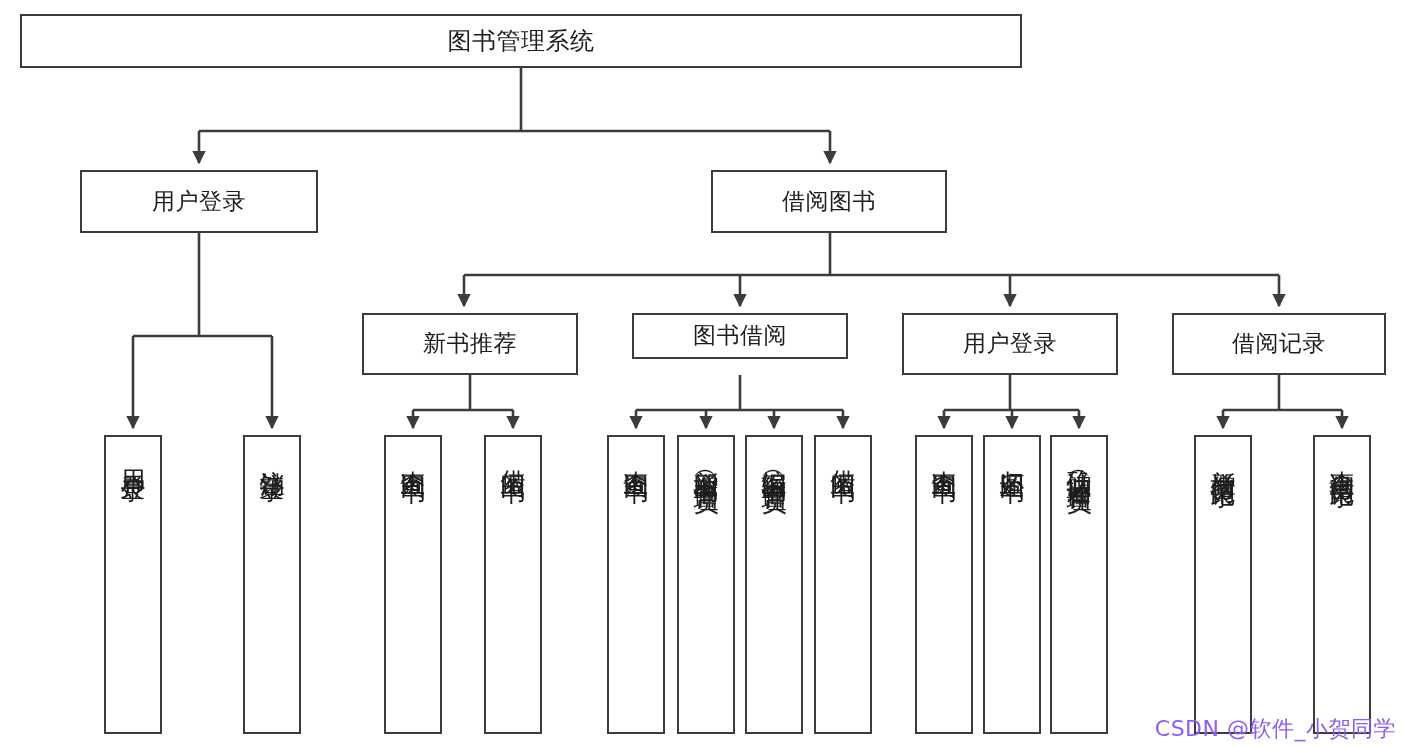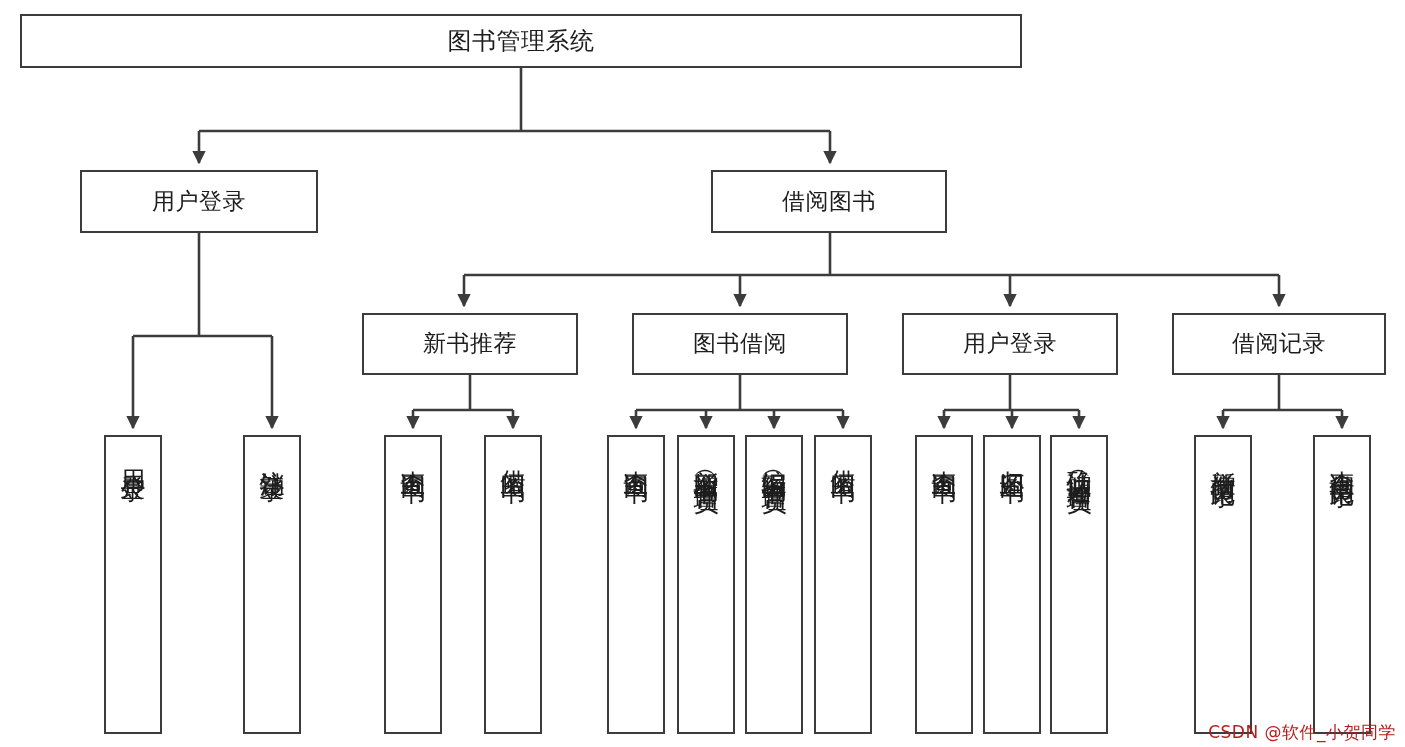--- a/index.html
+++ b/index.html
@@ -58,22 +58,22 @@
     font-size:25px;
     line-height:1.0;
     letter-spacing:3px;
     white-space:nowrap;
   }
   
   #watermark{
     position:absolute;
     right:9px;
     bottom:3px;
-    font-size:17px;
-    color:#b91c1c;
+    font-size:22px;
+    color:#8b5cf6;
     letter-spacing:0.5px;
     z-index:3;
     white-space:nowrap;
     font-family:"DejaVu Sans","Liberation Sans",sans-serif;
   }
 </style>
 </head>
 <body>
 
 <div id="canvas">
@@ -135,21 +135,21 @@
   <div class="node horiz" style="left:80px;top:170px;width:238px;height:63px;">
     <span class="label">用户登录</span>
   </div>
   <div class="node horiz" style="left:711px;top:170px;width:236px;height:63px;">
     <span class="label">借阅图书</span>
   </div>
 
   <div class="node horiz" style="left:362px;top:313px;width:216px;height:62px;text-align:right;">
     <span class="label">新书推荐</span>
   </div>
-  <div class="node horiz" style="left:632px;top:313px;width:216px;height:62px;">
+  <div class="node horiz" style="left:632px;top:313px;width:216px;height:46px;">
     <span class="label">图书借阅</span>
   </div>
   <div class="node horiz" style="left:902px;top:313px;width:216px;height:62px;">
     <span class="label">用户登录</span>
   </div>
   <div class="node horiz" style="left:1172px;top:313px;width:214px;height:62px;">
     <span class="label">借阅记录</span>
   </div>
 
   <div class="node vert" style="left:104px;top:435px;width:58px;height:299px;">

